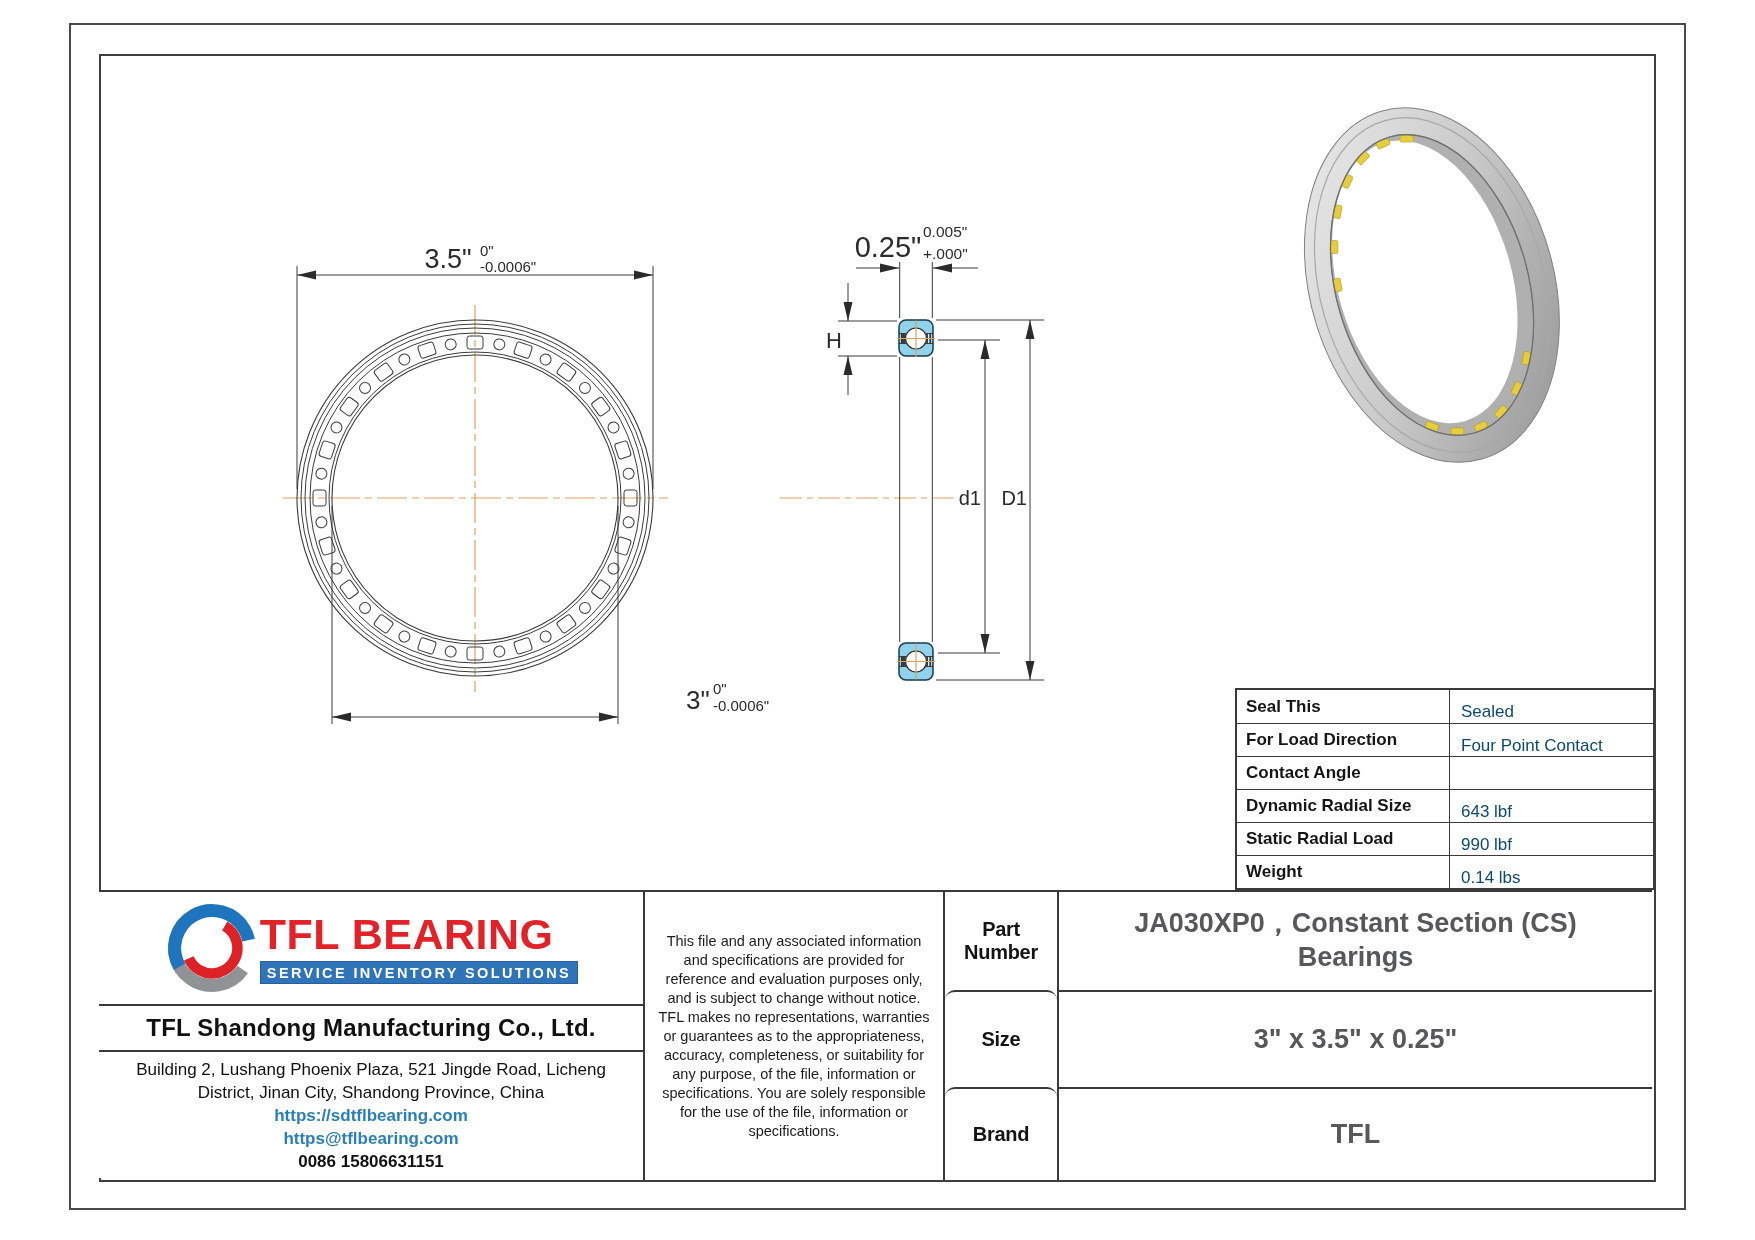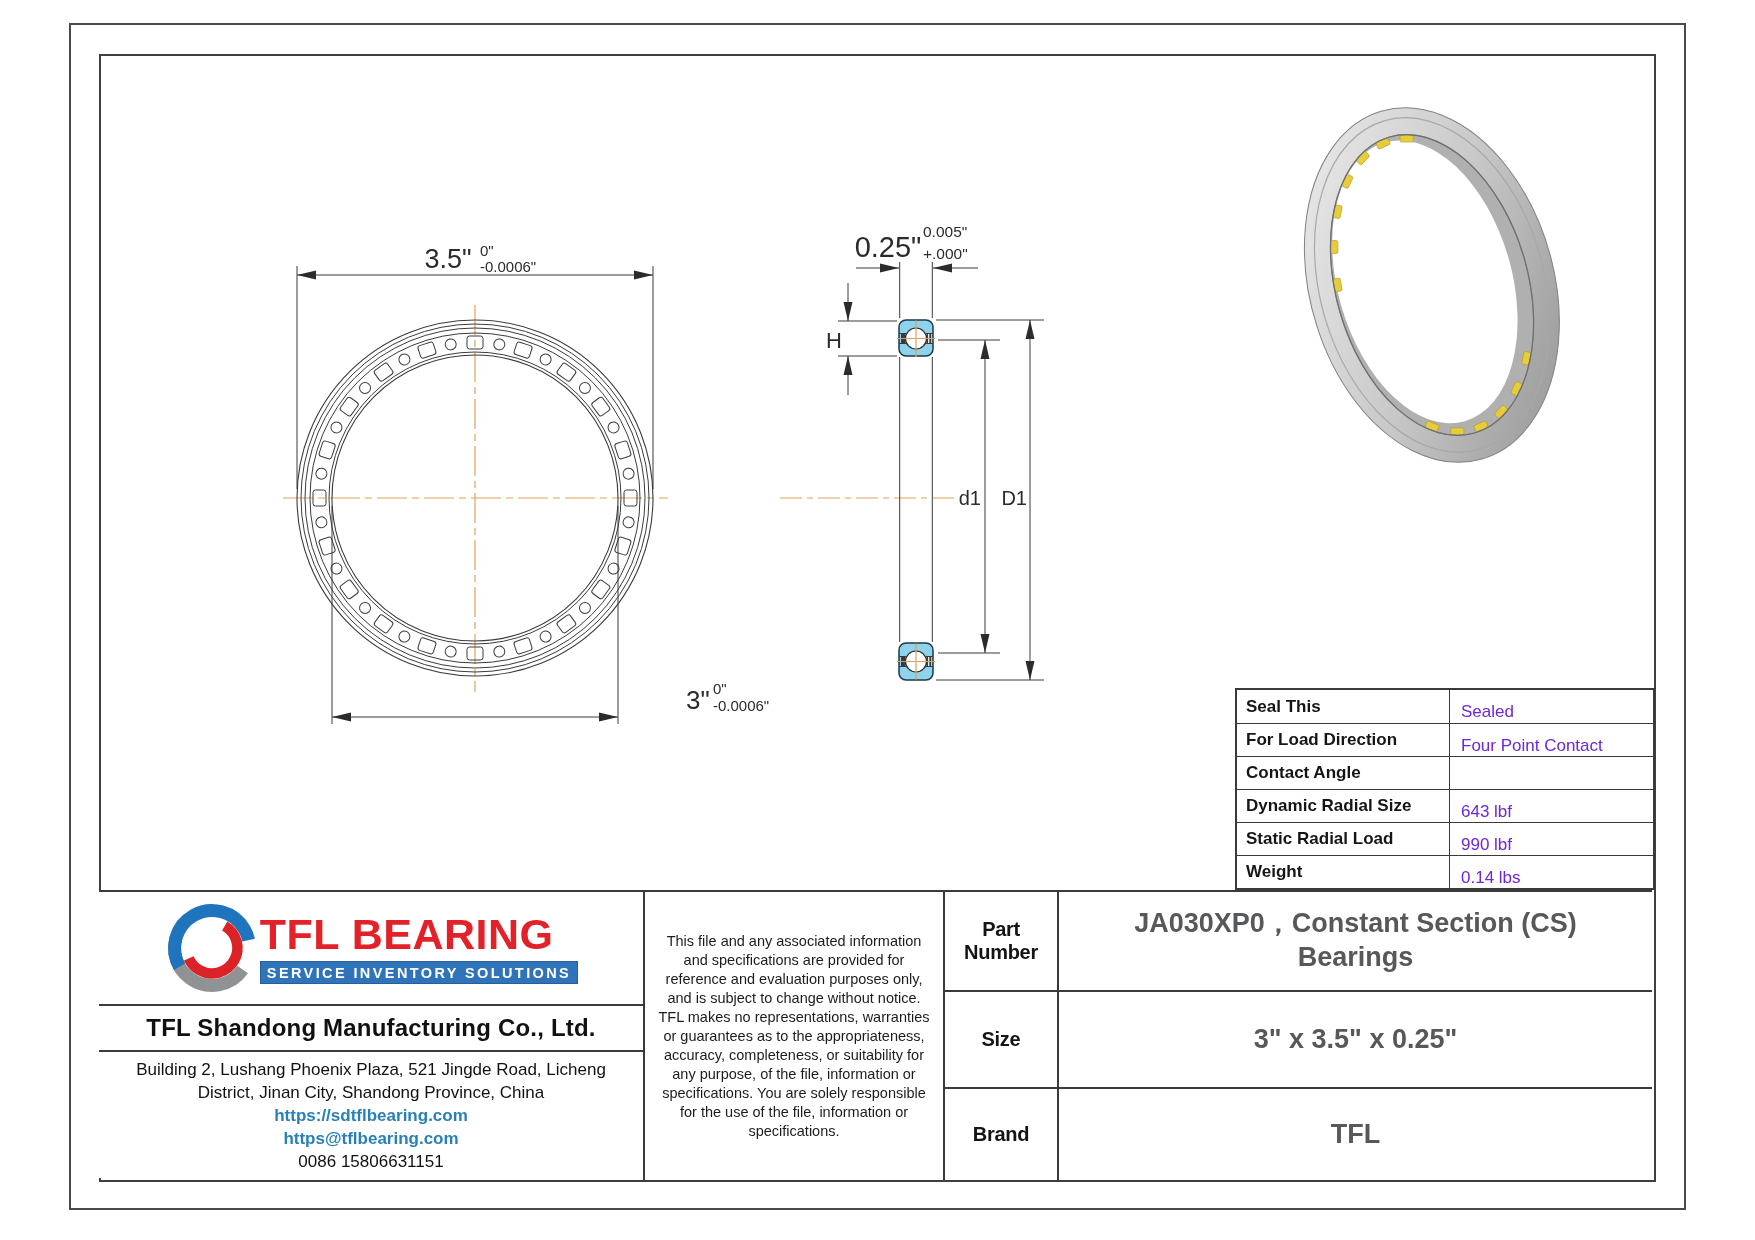--- a/index.html
+++ b/index.html
@@ -16,41 +16,41 @@
   .thin{stroke:#3b3b3b;stroke-width:1;fill:none;}
   .arrow{fill:#2b2b2b;stroke:none;}
   .cl{stroke:#DFA15D;stroke-width:1.2;fill:none;}
 
   
   .spec-table{position:absolute;left:1235px;top:688px;width:420px;height:202px;
       border:2px solid #3a3a3a;box-sizing:border-box;display:grid;grid-template-rows:repeat(6,1fr);background:#fff;}
   .spec-row{display:grid;grid-template-columns:213px 1fr;border-top:1px solid #3a3a3a;}
   .spec-row:first-child{border-top:none;}
   .spec-label{display:flex;align-items:center;padding-left:9px;font-size:17px;font-weight:700;color:#151515;border-right:1px solid #3a3a3a;}
-  .spec-value{display:flex;align-items:center;padding-left:11px;font-size:17px;color:#6d28d9;margin-top:11px;}
+  .spec-value{display:flex;align-items:center;padding-left:11px;font-size:17px;color:#0c4a6e;margin-top:11px;}
 
   
   .title-block{position:absolute;left:99px;top:890px;width:1553px;height:288px;box-sizing:border-box;
       border-top:2px solid #3a3a3a;background:#fff;}
   .tb-cell{position:absolute;box-sizing:border-box;}
   .cell-logo{left:0;top:0;width:544px;height:114px;border-bottom:2px solid #3a3a3a;
       display:flex;align-items:center;justify-content:center;}
   .cell-company{left:0;top:114px;width:544px;height:46px;border-bottom:2px solid #3a3a3a;
       display:flex;align-items:center;justify-content:center;font-size:24px;font-weight:700;letter-spacing:.2px;}
   .cell-address{left:0;top:160px;width:544px;height:128px;text-align:center;font-size:17px;line-height:23px;
       padding-top:6px;font-weight:500;}
   .cell-address .link{color:#2980b9;font-weight:600;}
-  .cell-address .phone{color:#111;font-weight:400;}
+  .cell-address .phone{color:#111;font-weight:700;}
   .cell-disclaimer{left:544px;top:0;width:302px;height:288px;border-left:2px solid #3a3a3a;border-right:2px solid #3a3a3a;
       display:flex;align-items:center;justify-content:center;text-align:center;
       font-size:14.5px;line-height:19px;font-weight:500;color:#1c1c1c;white-space:pre-line;padding:16px 4px;}
   .tb-grid{position:absolute;left:846px;top:0;width:707px;height:288px;display:grid;
       grid-template-columns:112px 1fr;grid-template-rows:98px 97px 1fr;}
   .tb-grid>div{box-sizing:border-box;display:flex;align-items:center;justify-content:center;text-align:center;}
-  .tb-label{font-size:20px;font-weight:600;color:#141414;letter-spacing:-0.3px;}
+  .tb-label{font-size:20px;font-weight:600;color:#141414;letter-spacing:-0.3px;border-radius:10px;}
   .tb-value{font-size:27px;font-weight:700;color:#57585a;white-space:pre-line;line-height:1.25;border-left:2px solid #3a3a3a;}
   .row2{border-top:2px solid #3a3a3a;}
 
   
   .logo-text-col{display:flex;flex-direction:column;align-items:stretch;}
   .logo-brand{font-size:43px;font-weight:800;color:#e22128;letter-spacing:.5px;line-height:1;}
   .logo-banner{margin-top:5px;background:#2f74b9;border:1px solid #255f9c;color:#fff;
       font-size:14.5px;font-weight:700;letter-spacing:2.4px;text-align:center;padding:3px 6px 2px;}
 </style>
 </head>

